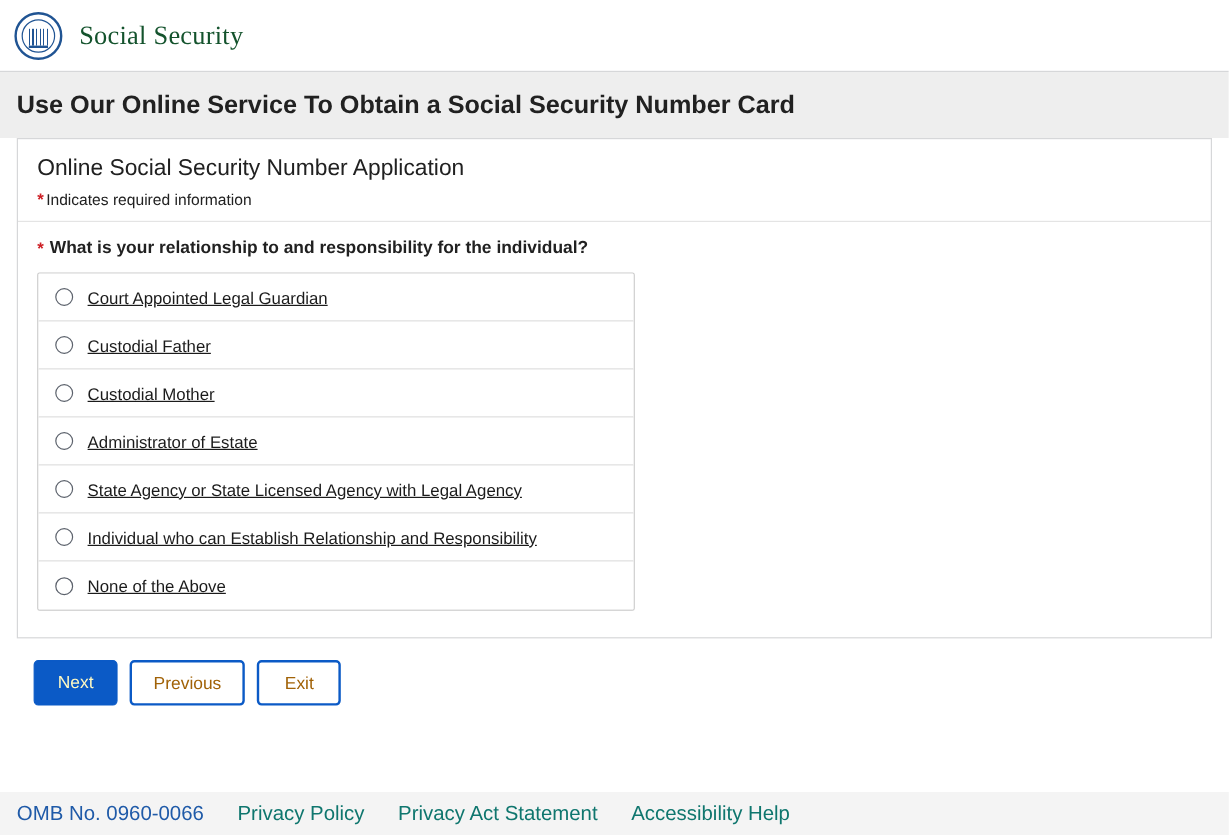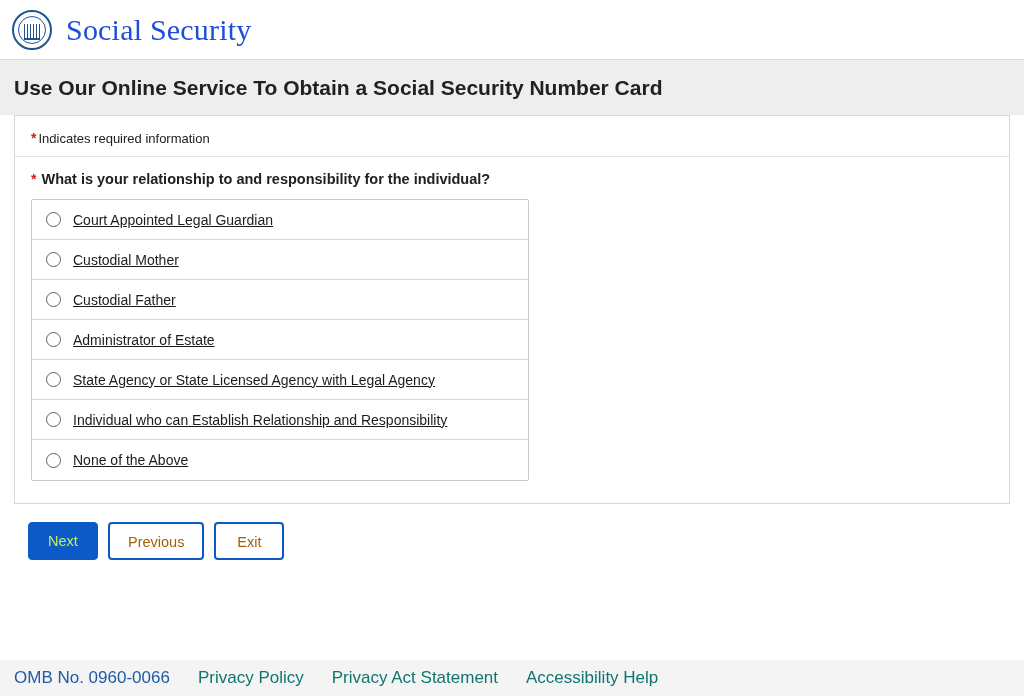--- a/index.html
+++ b/index.html
@@ -43,22 +43,22 @@
     content: "";
     position: absolute;
     left: 10px; top: 12px;
     width: 16px; height: 14px;
     background:
       repeating-linear-gradient(to right, #205493 0 1px, transparent 1px 3px);
     border-bottom: 2px solid #205493;
   }
   .brand {
     font-family: "Liberation Serif", serif;
-    font-size: 30px;
-    color: #1d4ed8;
+    font-size: 22px;
+    color: #14532d;
     margin-left: 14px;
     letter-spacing: 0.2px;
   }
 
   
   .title-band {
     background: #eeeeee;
     height: 55px;
     display: flex;
     align-items: center;
@@ -158,21 +158,21 @@
     border-radius: 4px;
     padding: 0 18px;
     height: 38px;
     line-height: 36px;
     cursor: pointer;
     text-align: center;
   }
   .btn-primary {
     background: #0b5ac6;
     border: 1px solid #0b5ac6;
-    color: #bef264;
+    color: #fef9c3;
     min-width: 70px;
     text-align: center;
   }
   .btn-secondary {
     background: #ffffff;
     border: 2px solid #0b5ac6;
     color: #a16207;
     min-width: 70px;
   }
 
@@ -205,43 +205,44 @@
 </div>
 
 <div class="title-band">
   <h1>Use Our Online Service To Obtain a Social Security Number Card</h1>
 </div>
 
 <div class="content">
   <div class="card">
 
     <div class="card-head">
+      <h2>Online Social Security Number Application</h2>
       <div class="required-note">
         <span class="req-star">*</span><span>Indicates required information</span>
       </div>
     </div>
 
     <div class="card-body">
       <div class="question">
         <span class="req-star">*</span>
         <span>What is your relationship to and responsibility for the individual?</span>
       </div>
 
       <div class="radio-list">
         <div class="radio-row">
           <span class="radio-circle"></span>
           <span class="radio-label">Court Appointed Legal Guardian</span>
         </div>
         <div class="radio-row">
           <span class="radio-circle"></span>
+          <span class="radio-label">Custodial Father</span>
+        </div>
+        <div class="radio-row">
+          <span class="radio-circle"></span>
           <span class="radio-label">Custodial Mother</span>
-        </div>
-        <div class="radio-row">
-          <span class="radio-circle"></span>
-          <span class="radio-label">Custodial Father</span>
         </div>
         <div class="radio-row">
           <span class="radio-circle"></span>
           <span class="radio-label">Administrator of Estate</span>
         </div>
         <div class="radio-row">
           <span class="radio-circle"></span>
           <span class="radio-label">State Agency or State Licensed Agency with Legal Agency</span>
         </div>
         <div class="radio-row">

